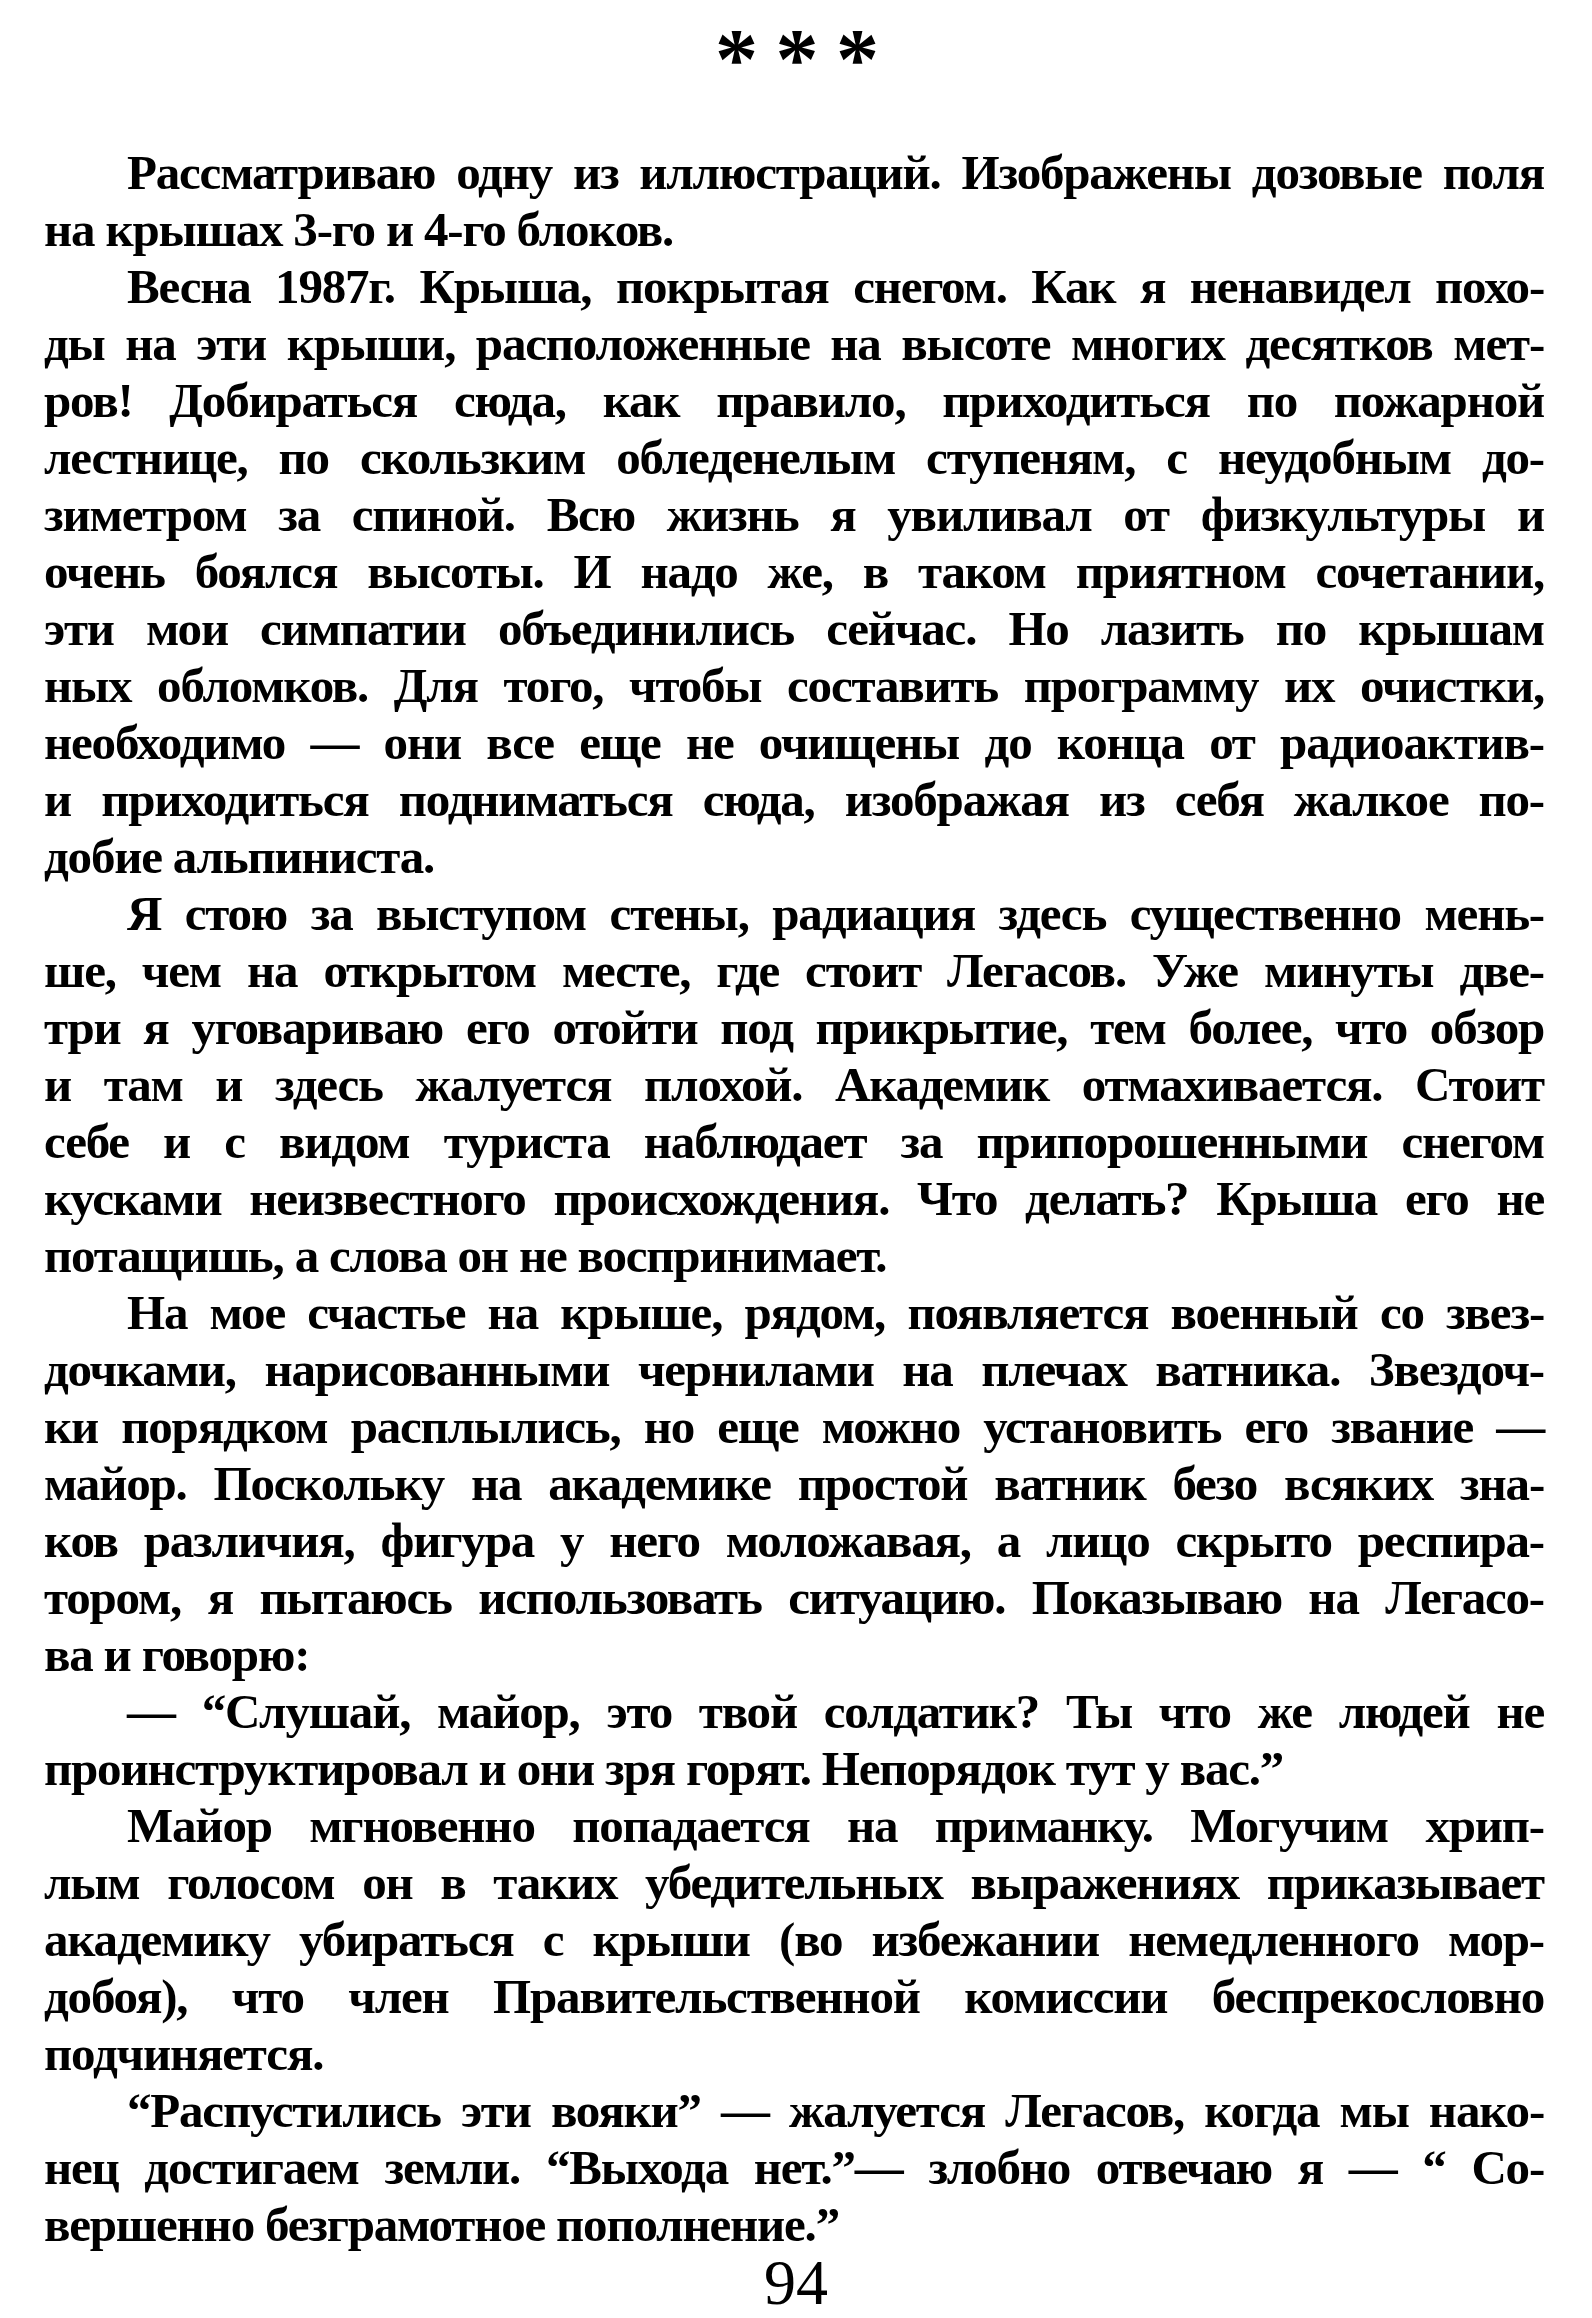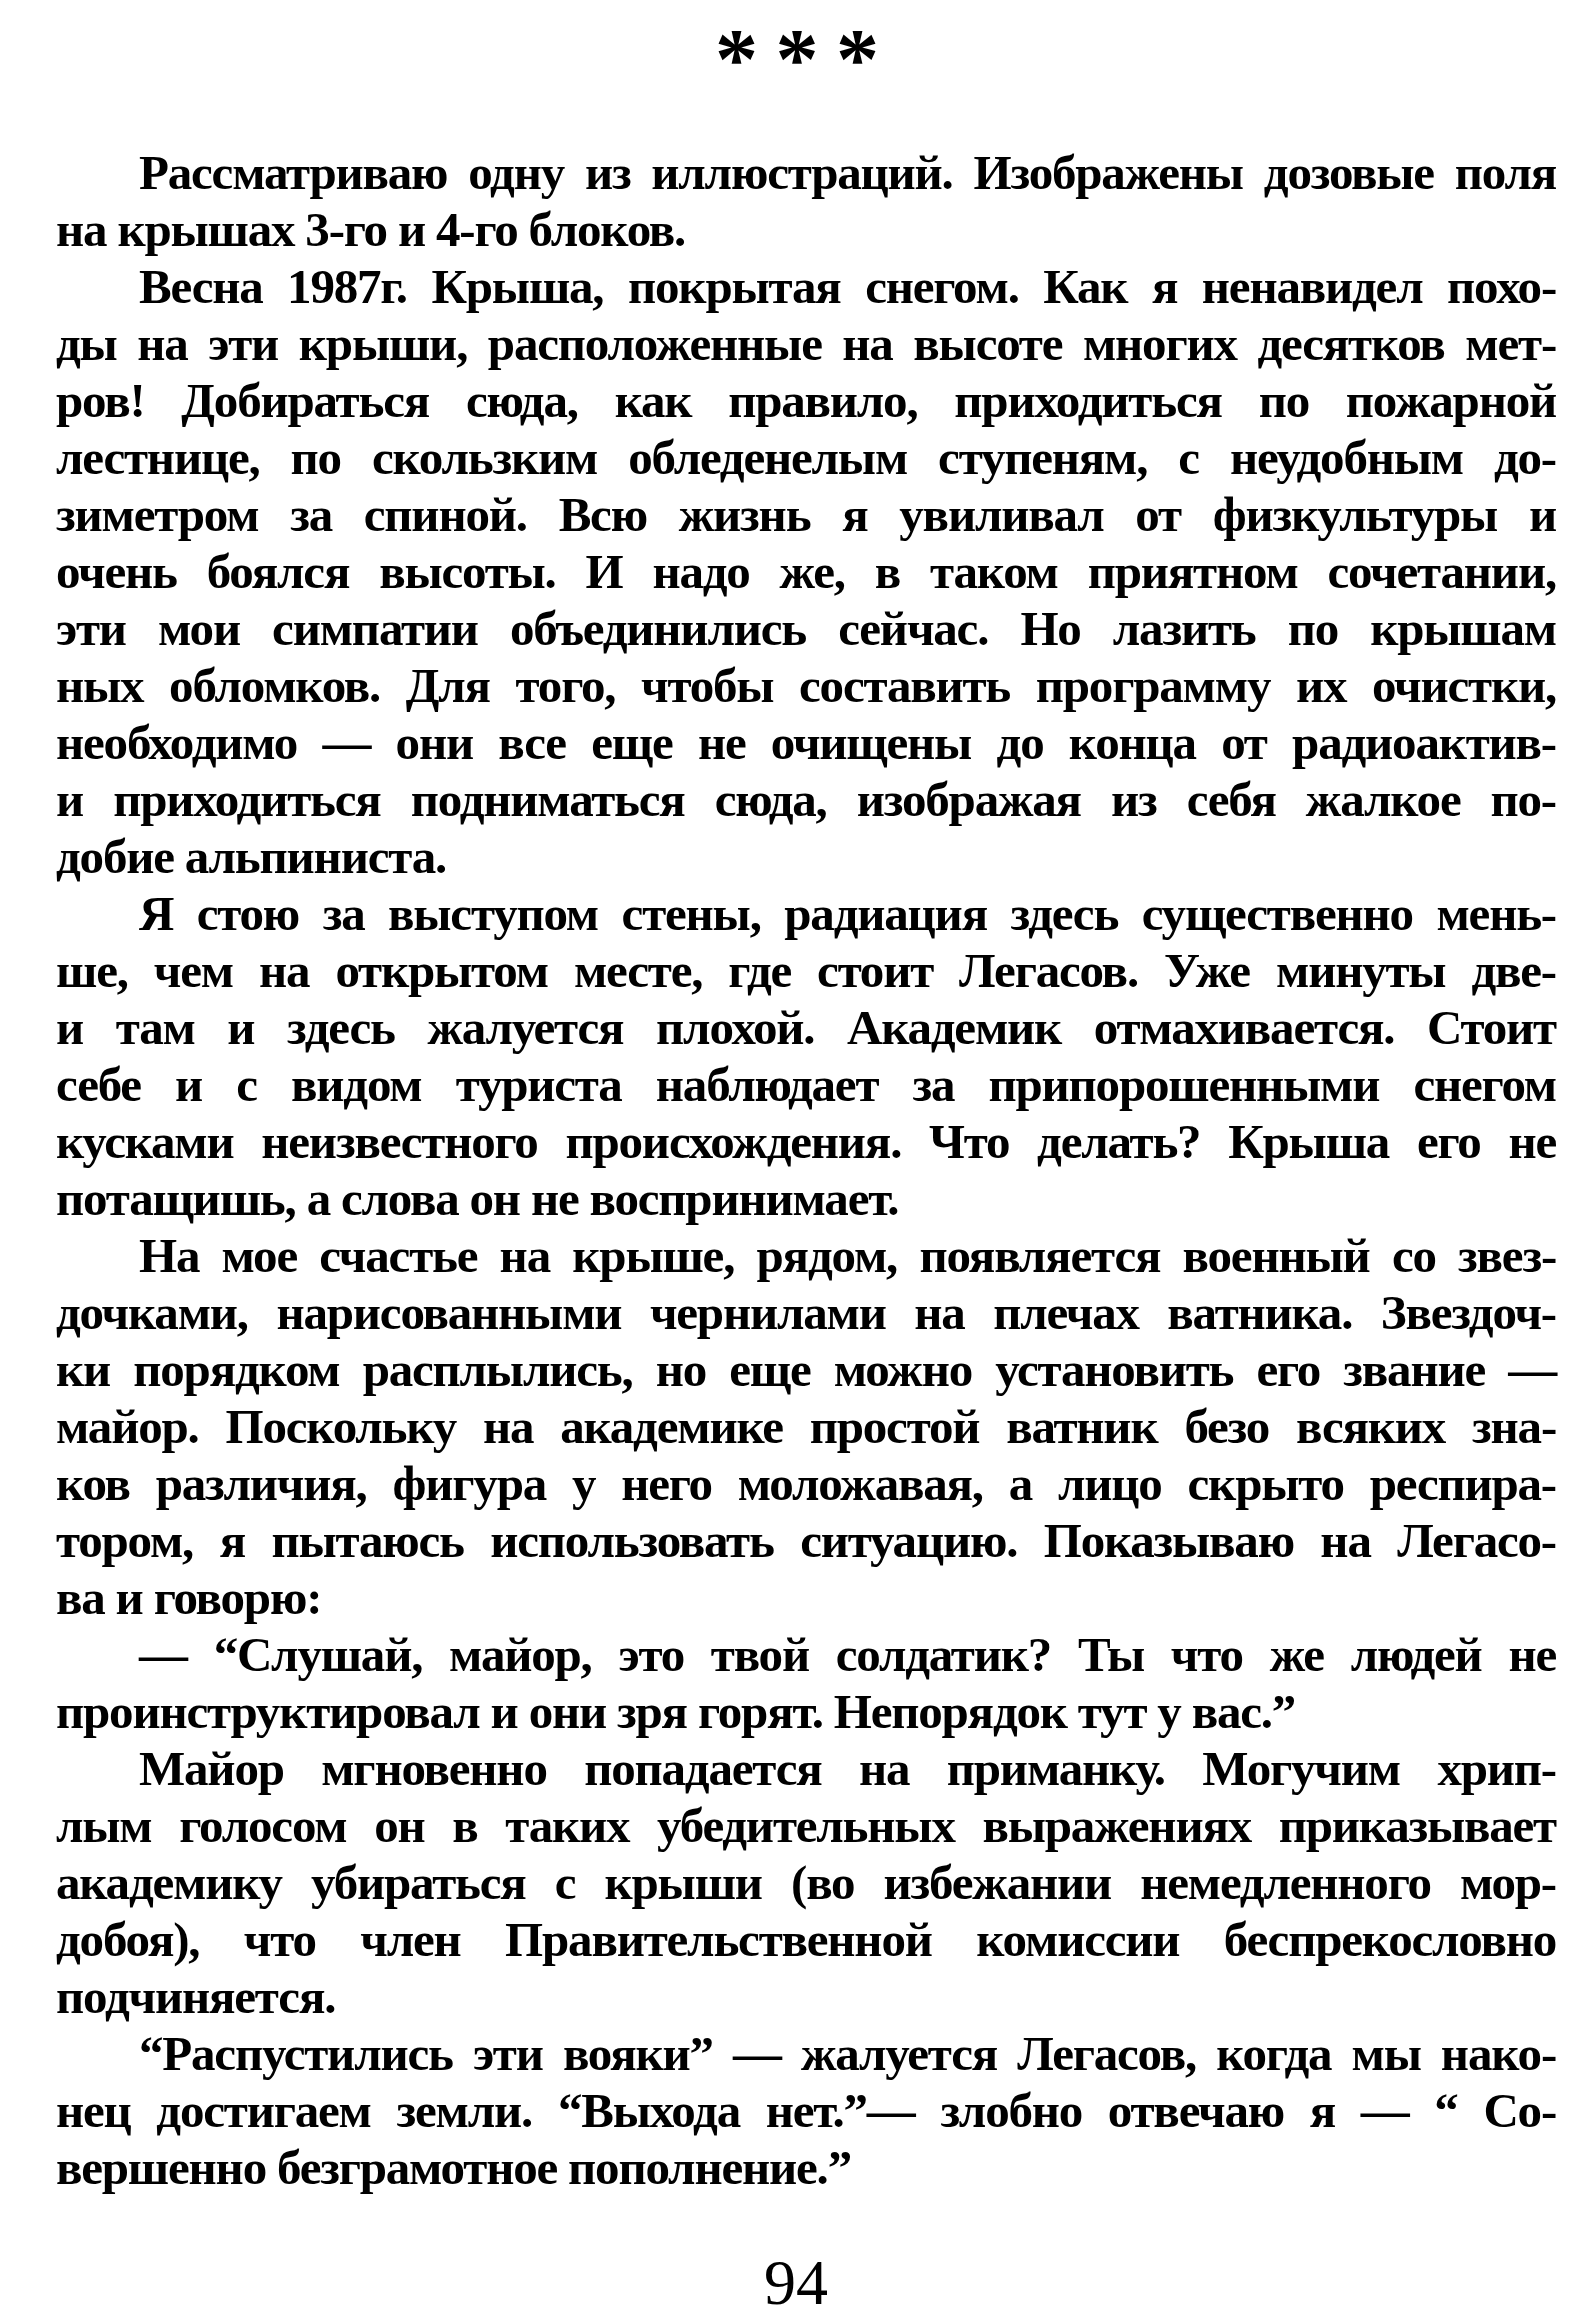--- a/index.html
+++ b/index.html
@@ -23,21 +23,21 @@
     width: 100%;
     text-align: center;
     font-size: 86px;
     line-height: 86px;
     font-weight: bold;
     letter-spacing: -2px;
     white-space: pre;
   }
   .text-block {
     position: absolute;
-    left: 56px;
+    left: 44px;
     top: 144px;
     width: 1500px;
   }
   .line {
     height: 57px;
     line-height: 57px;
     font-size: 49px;
     font-weight: bold;
     letter-spacing: -1.2px;
     text-align: justify;
@@ -77,20 +77,21 @@
       <div class="line">лестнице, по скользким обледенелым ступеням, с неудобным до-</div>
       <div class="line">зиметром за спиной. Всю жизнь я увиливал от физкультуры и</div>
       <div class="line">очень боялся высоты. И надо же, в таком приятном сочетании,</div>
       <div class="line">эти мои симпатии объединились сейчас. Но лазить по крышам</div>
       <div class="line">ных обломков. Для того, чтобы составить программу их очистки,</div>
       <div class="line">необходимо — они все еще не очищены до конца от радиоактив-</div>
       <div class="line">и приходиться подниматься сюда, изображая из себя жалкое по-</div>
       <div class="line last">добие альпиниста.</div>
       <div class="line indent">Я стою за выступом стены, радиация здесь существенно мень-</div>
       <div class="line">ше, чем на открытом месте, где стоит Легасов. Уже минуты две-</div>
+      <div class="line">три я уговариваю его отойти под прикрытие, тем более, что обзор</div>
       <div class="line">и там и здесь жалуется плохой. Академик отмахивается. Стоит</div>
       <div class="line">себе и с видом туриста наблюдает за припорошенными снегом</div>
       <div class="line">кусками неизвестного происхождения. Что делать? Крыша его не</div>
       <div class="line last">потащишь, а слова он не воспринимает.</div>
       <div class="line indent">На мое счастье на крыше, рядом, появляется военный со звез-</div>
       <div class="line">дочками, нарисованными чернилами на плечах ватника. Звездоч-</div>
       <div class="line">ки порядком расплылись, но еще можно установить его звание —</div>
       <div class="line">майор. Поскольку на академике простой ватник безо всяких зна-</div>
       <div class="line">ков различия, фигура у него моложавая, а лицо скрыто респира-</div>
       <div class="line">тором, я пытаюсь использовать ситуацию. Показываю на Легасо-</div>

